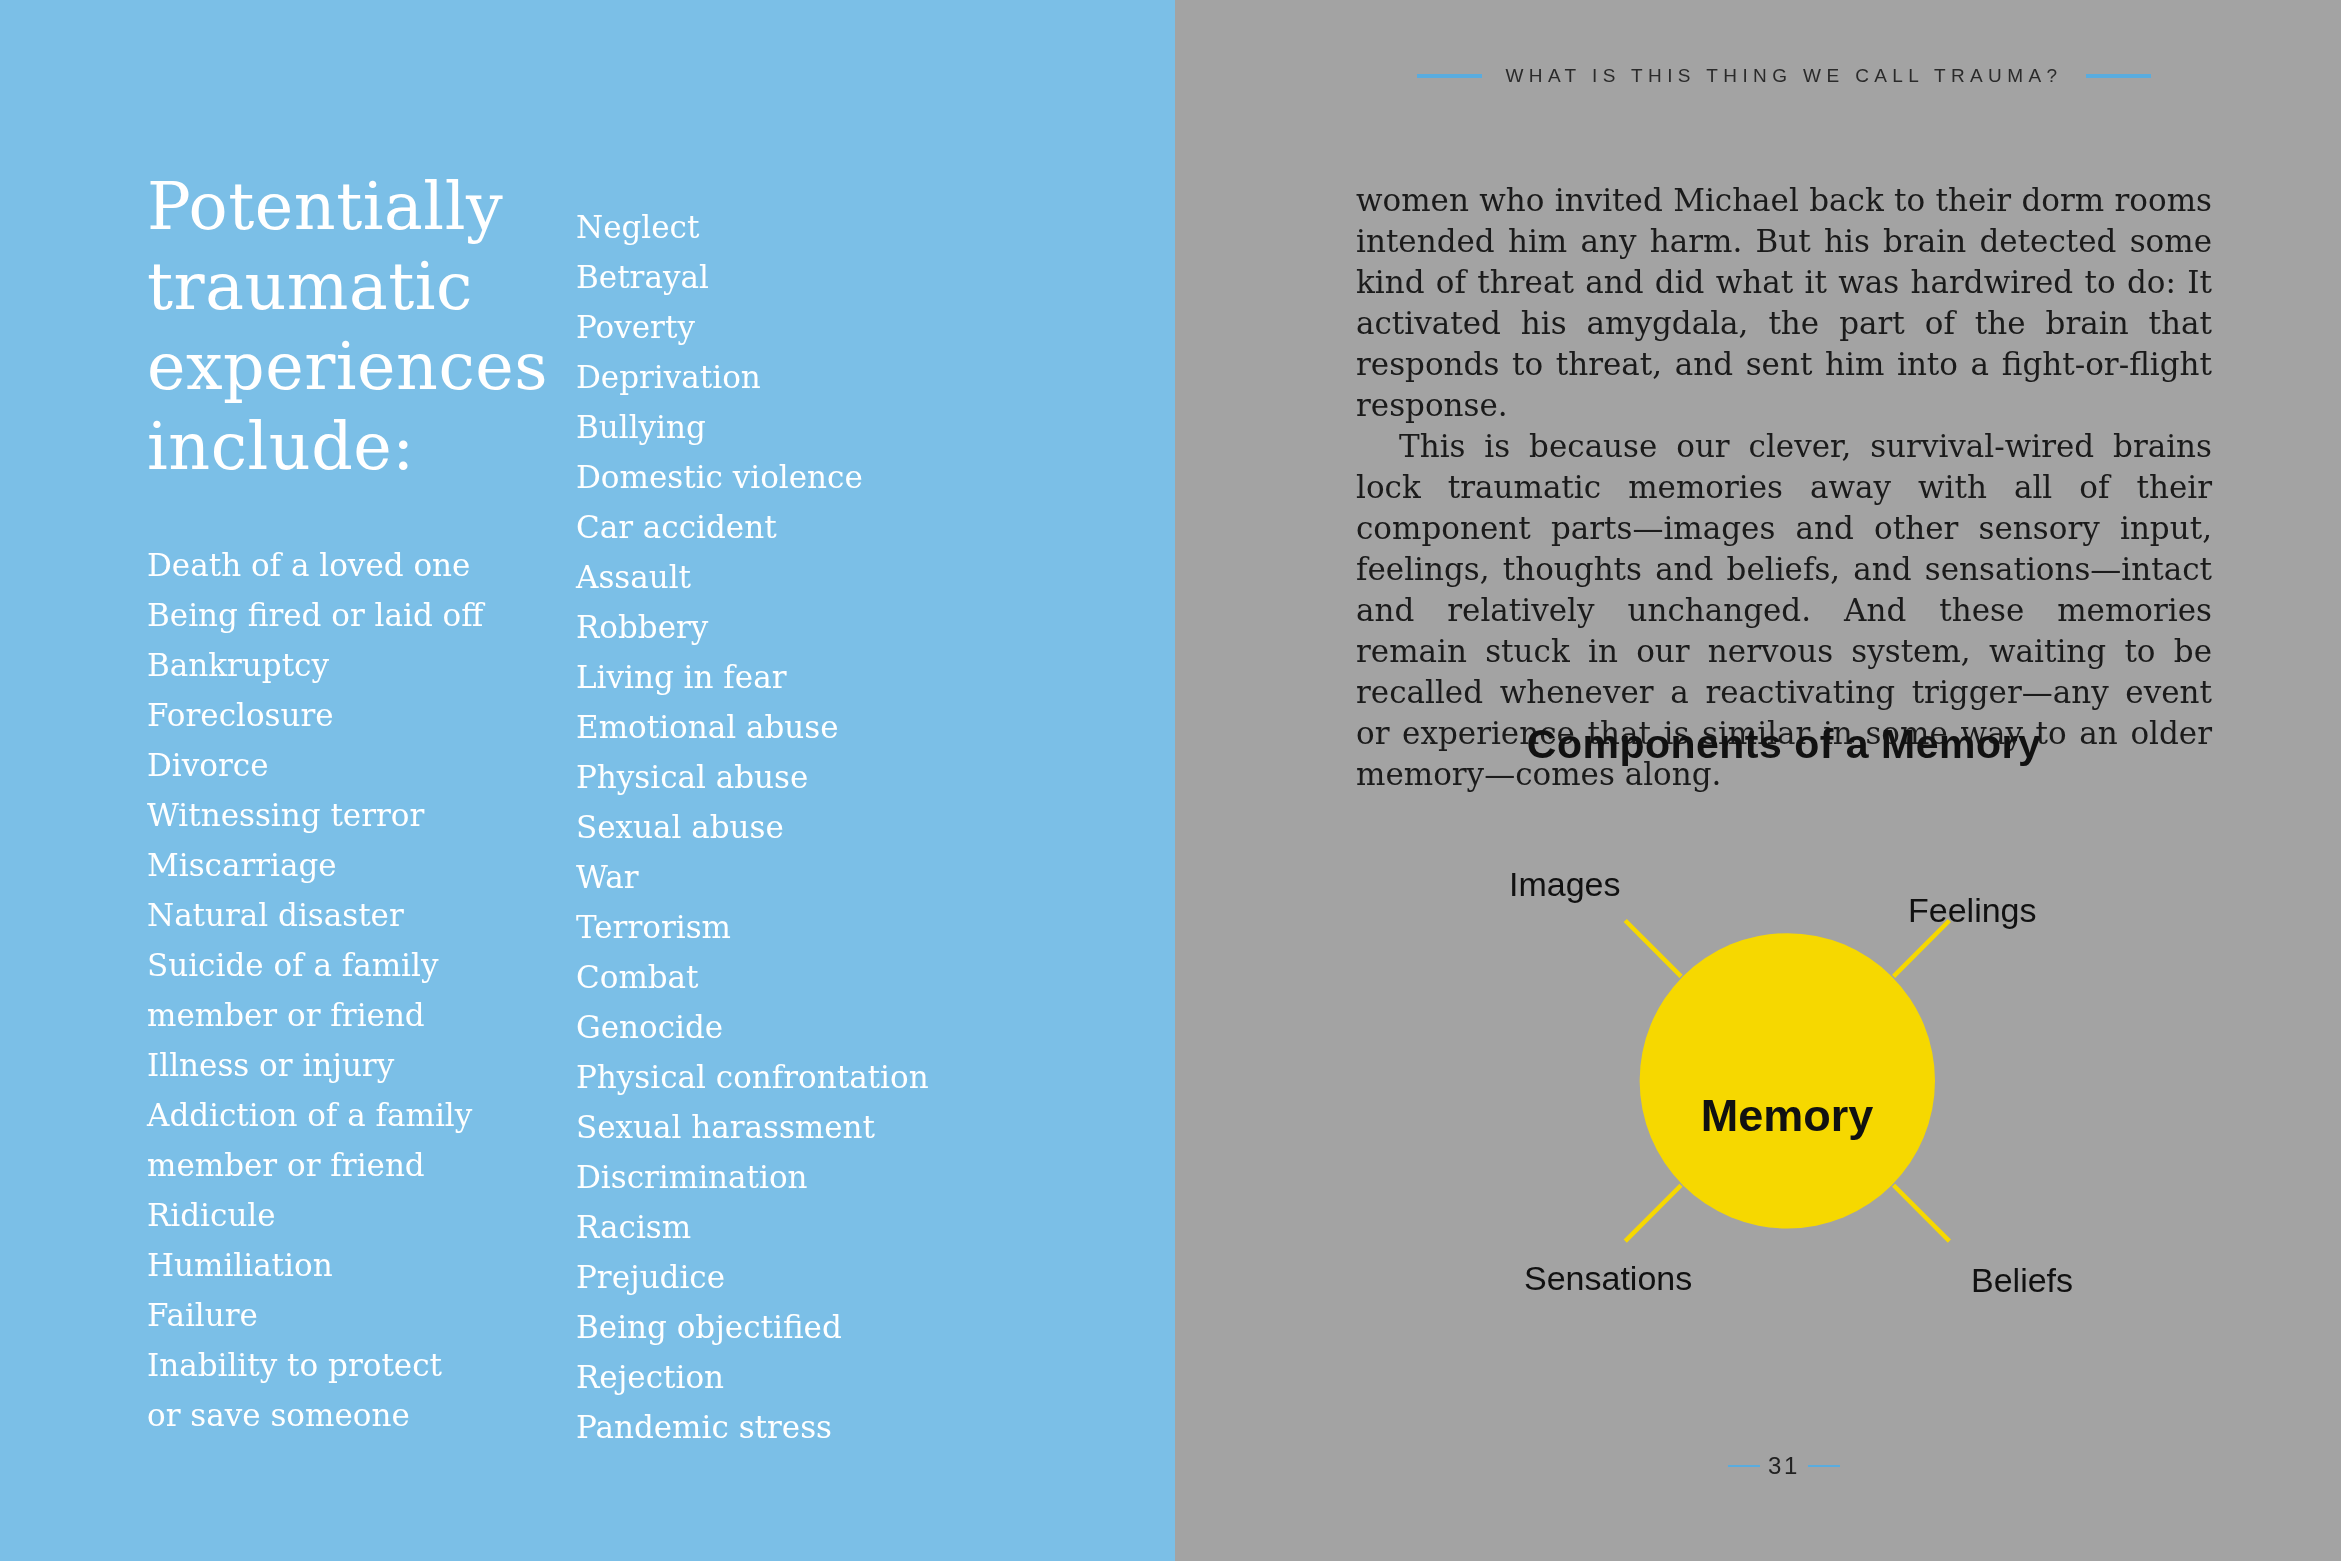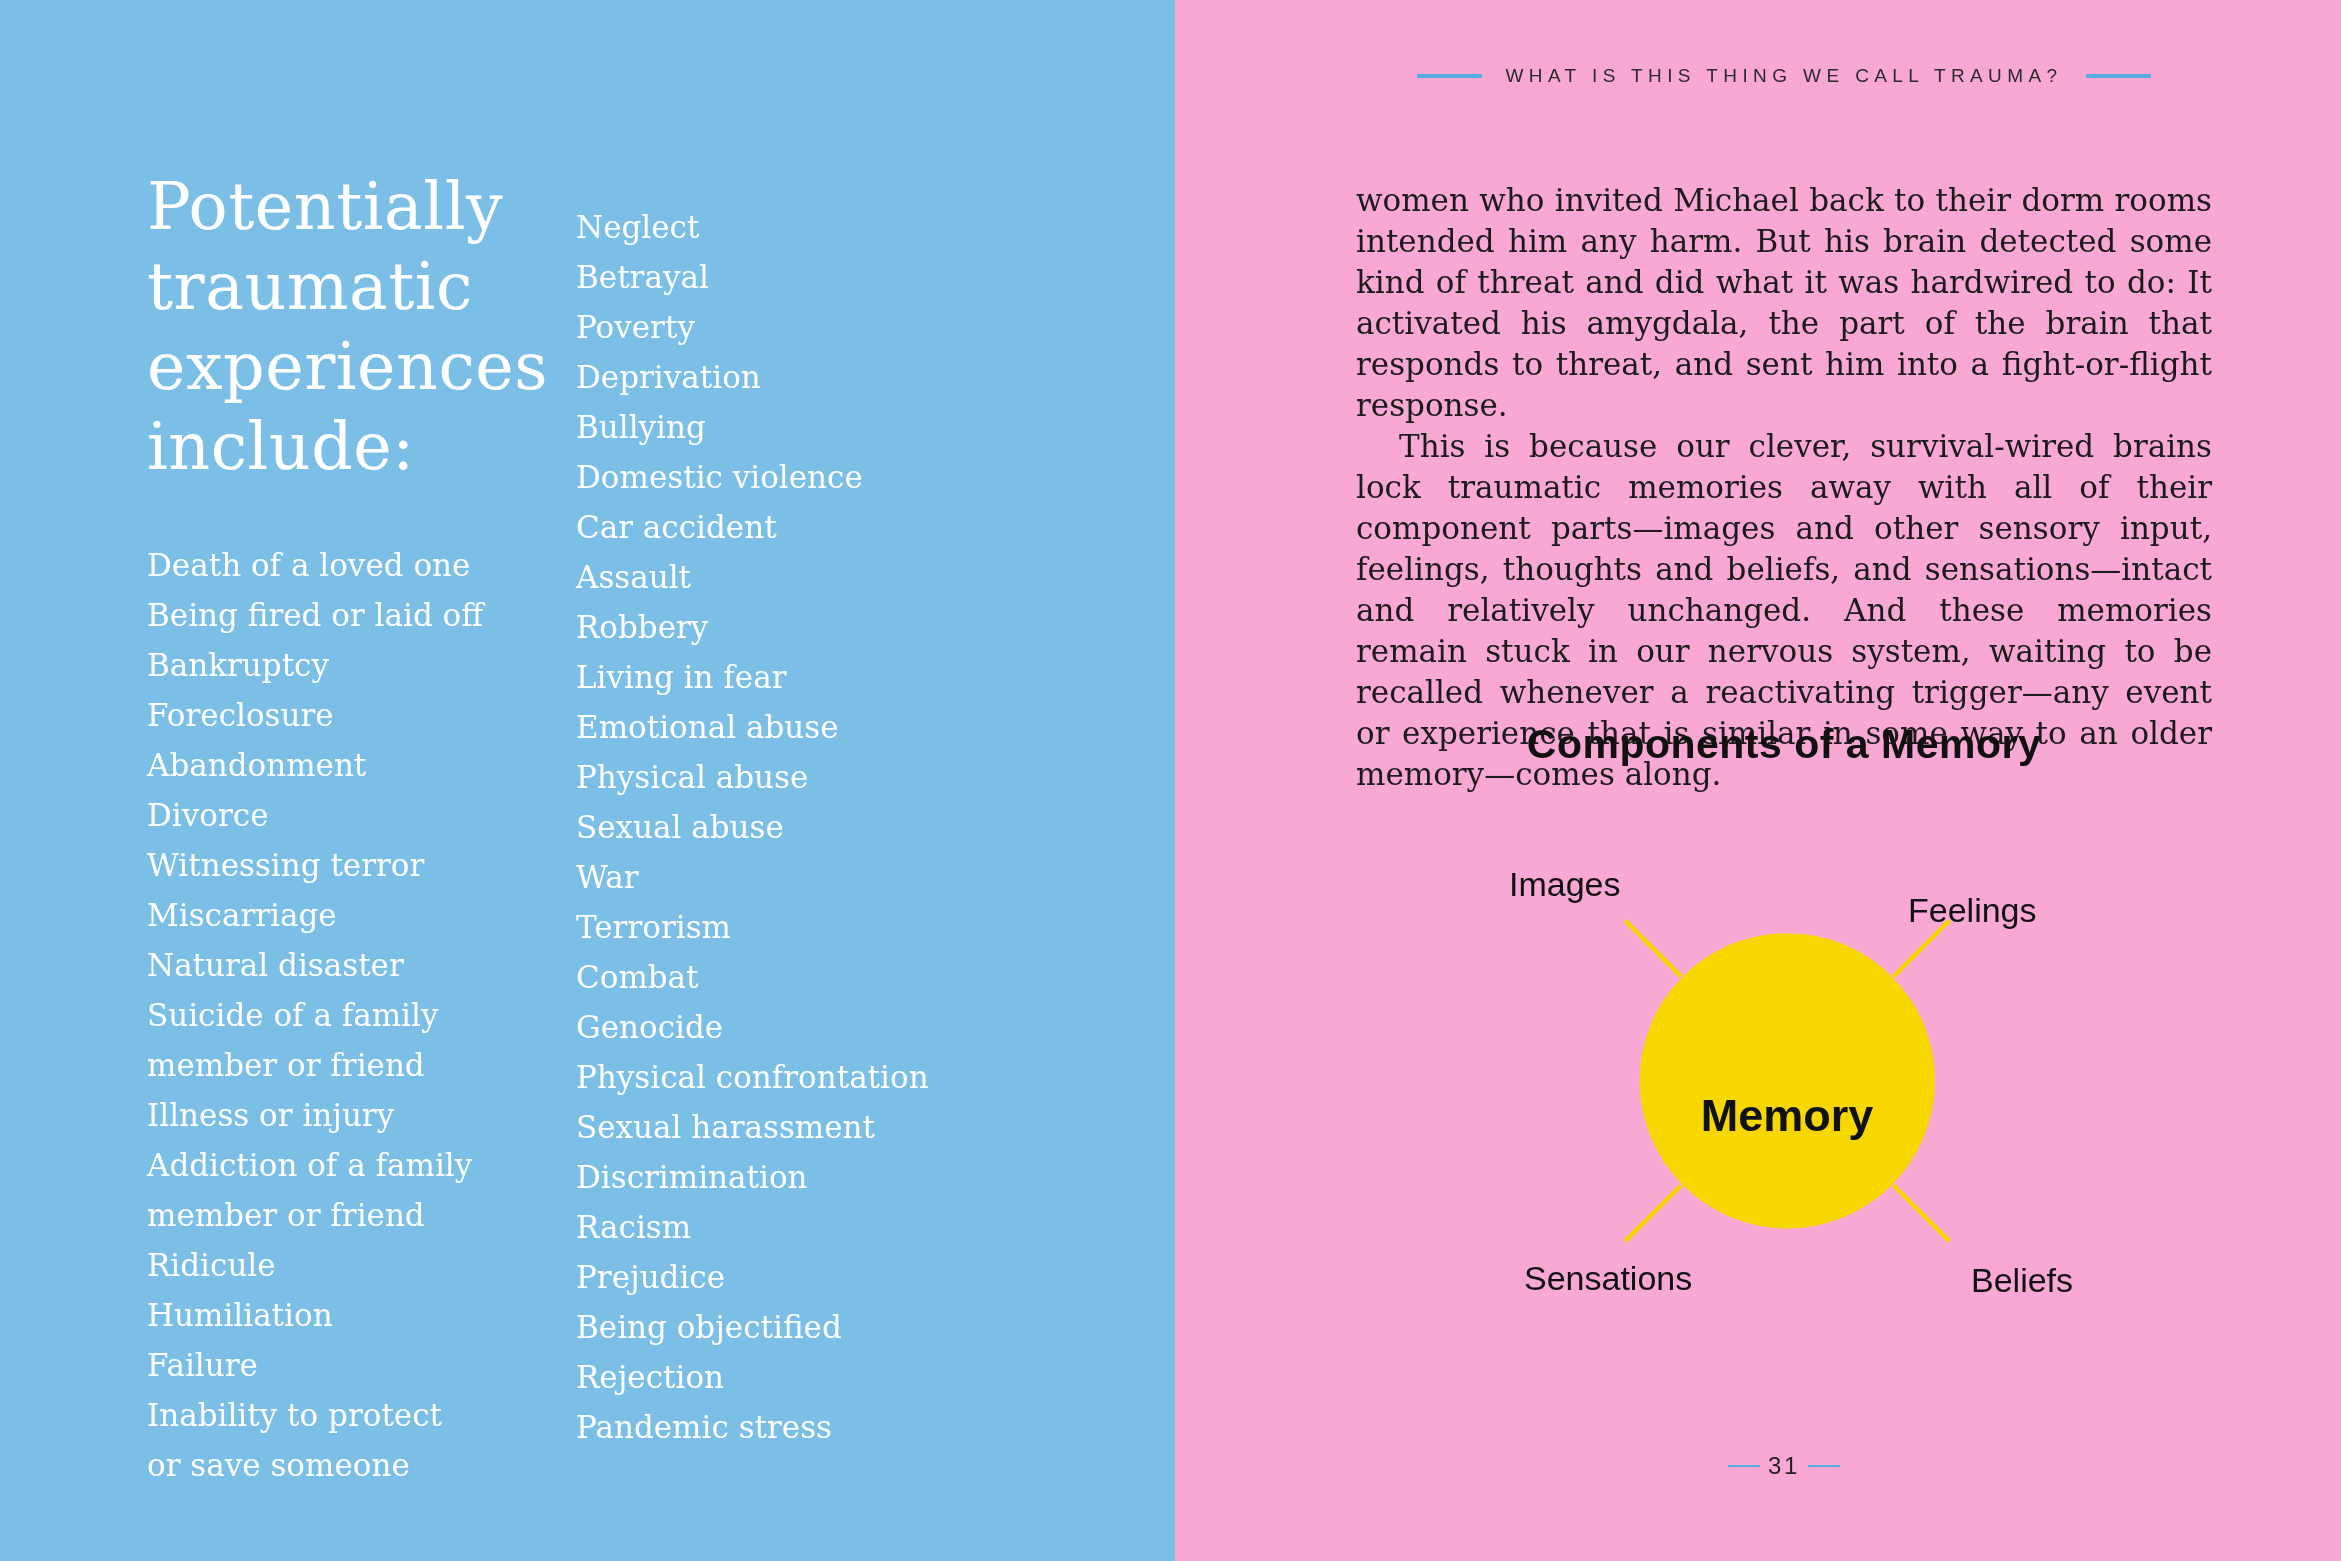--- a/index.html
+++ b/index.html
@@ -18,21 +18,21 @@
     white-space:pre-line;letter-spacing:0.5px;
   }
   .list-col{position:absolute;font-size:31px;line-height:50px;}
   .list-col .li{white-space:pre-line;}
   .col1{left:147px;top:540px;width:423px;}
   .col2{left:576px;top:202px;width:576px;}
 
   
   .page-right{
     position:absolute;left:1175px;top:0;width:1167px;height:1561px;
-    background:#f9a8d4;color:#1c1c1c;
+    background:#a3a3a3;color:#1c1c1c;
   }
   .running-header{
     position:absolute;left:181px;top:65px;width:856px;
     display:flex;align-items:center;justify-content:center;gap:23.4px;
   }
   .rh-text{
     font-family:"Liberation Sans", sans-serif;font-size:19px;font-weight:500;
     letter-spacing:5.4px;color:#2a2a2a;white-space:nowrap;
   }
   .dash{display:inline-block;background:#59ACDF;}
@@ -87,21 +87,20 @@
     <h1 class="lp-title">Potentially
 traumatic
 experiences
 include:</h1>
 
     <div class="list-col col1">
       <div class="li">Death of a loved one</div>
       <div class="li">Being fired or laid off</div>
       <div class="li">Bankruptcy</div>
       <div class="li">Foreclosure</div>
-      <div class="li">Abandonment</div>
       <div class="li">Divorce</div>
       <div class="li">Witnessing terror</div>
       <div class="li">Miscarriage</div>
       <div class="li">Natural disaster</div>
       <div class="li">Suicide of a family
 member or friend</div>
       <div class="li">Illness or injury</div>
       <div class="li">Addiction of a family
 member or friend</div>
       <div class="li">Ridicule</div>

